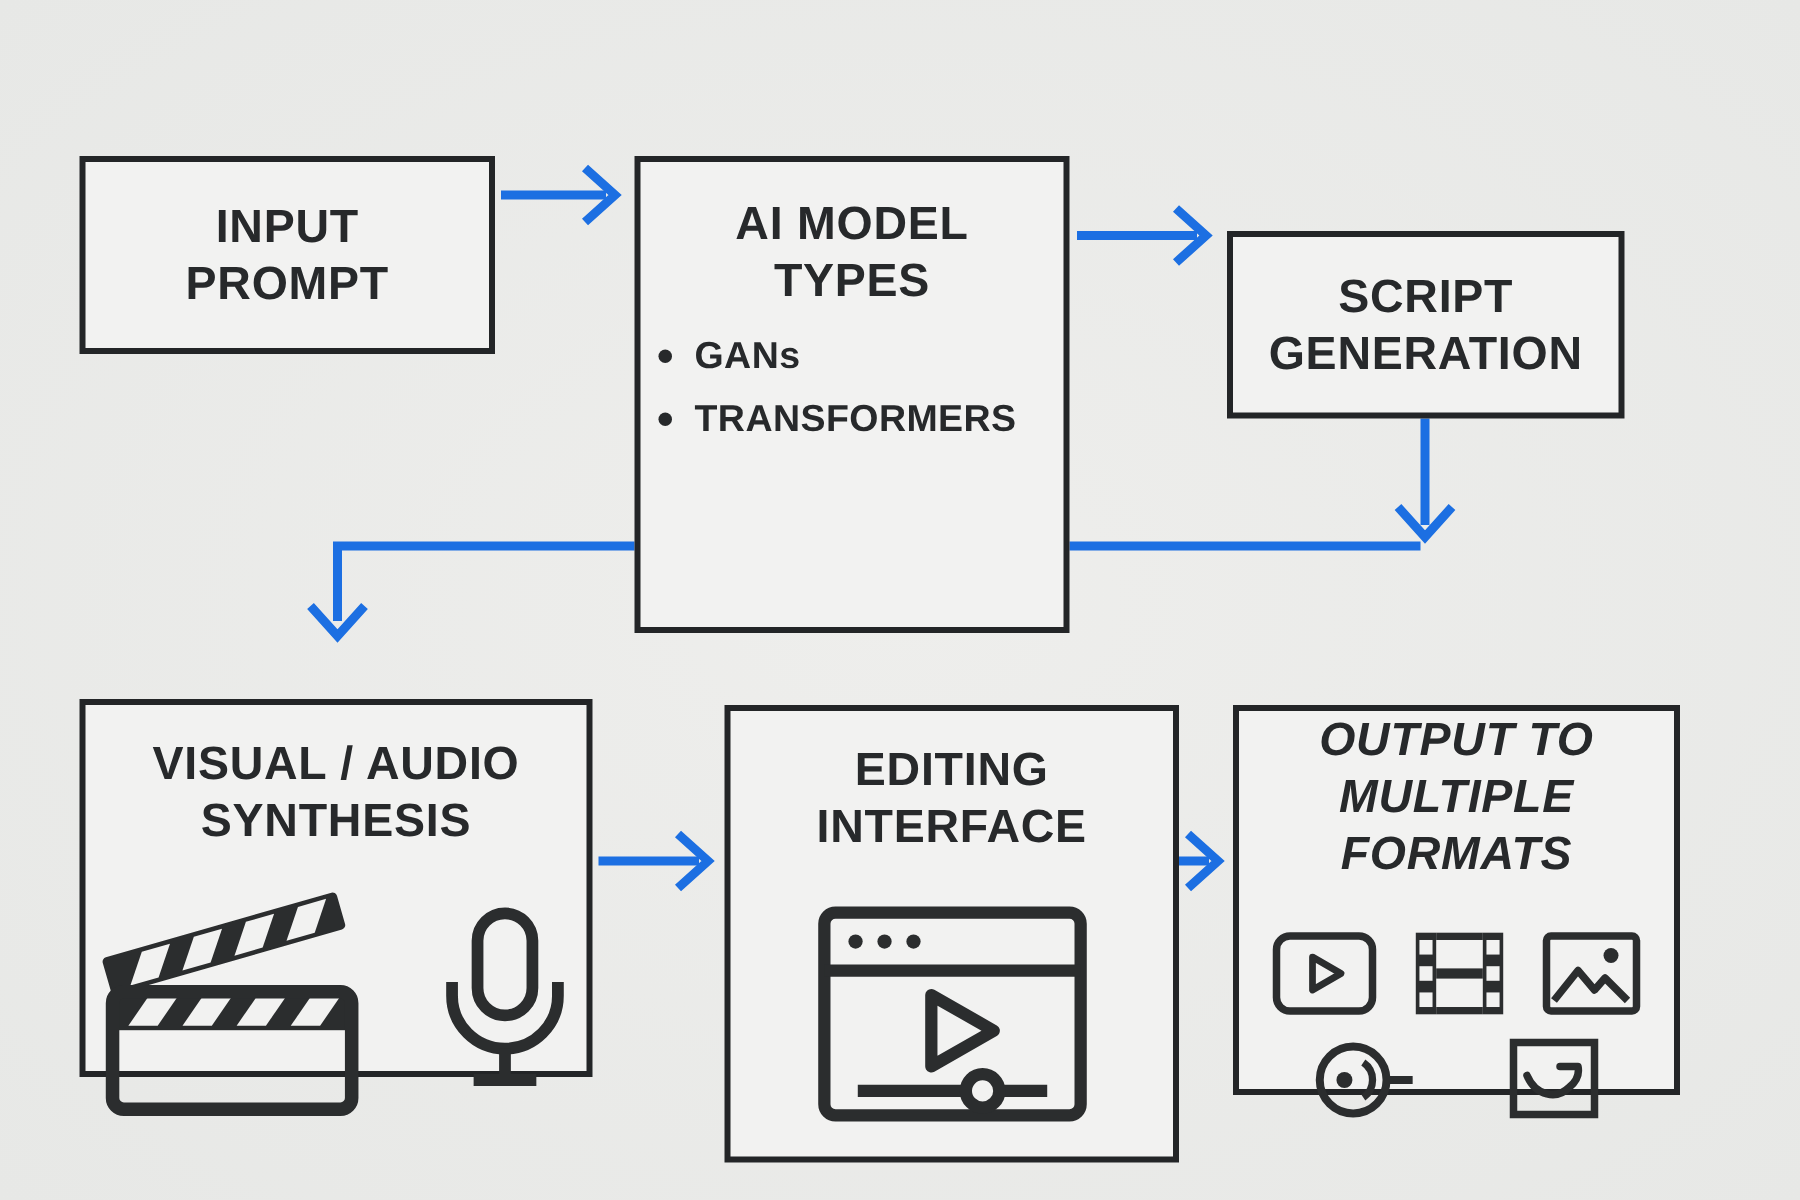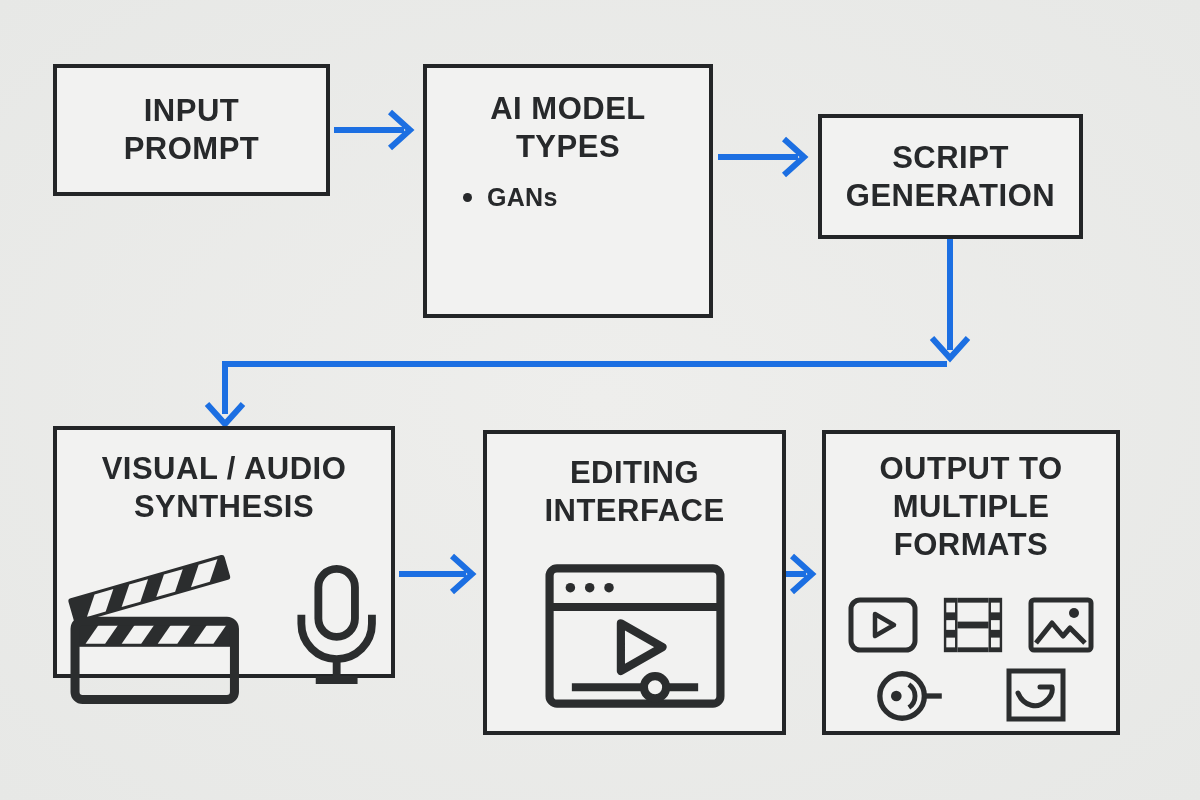--- a/index.html
+++ b/index.html
@@ -3,34 +3,34 @@
 <meta charset="utf-8">
 <style>
   html,body{margin:0;padding:0;}
   .canvas{
     position:relative;width:1200px;height:800px;
     background:radial-gradient(ellipse at center,#eeeeec 0%,#e7e8e6 100%);
     font-family:"Liberation Sans",sans-serif;overflow:hidden;
   }
   .node{
     position:absolute;background:#f2f2f1;border:4px solid #232527;
-    box-sizing:border-box;color:#27292b;
+    box-sizing:border-box;color:#27292b;margin-top:40px;
   }
   .node.centered{display:flex;align-items:center;justify-content:center;}
   .box-title{
     font-weight:bold;font-size:31px;line-height:1.22;letter-spacing:.5px;
     text-align:center;white-space:pre-line;margin:0;
   }
   .node-input{left:53px;top:64px;width:277px;height:132px;}
-  .node-ai{left:423px;top:64px;width:290px;height:254px;padding-top:22px;}
+  .node-ai{left:423px;top:64px;width:290px;height:318px;padding-top:22px;}
   .node-script{left:818px;top:114px;width:265px;height:125px;}
   .node-va{left:53px;top:426px;width:342px;height:252px;padding-top:20px;}
   .node-edit{left:483px;top:430px;width:303px;height:305px;padding-top:20px;}
-  .node-out{left:822px;top:430px;width:298px;height:305px;padding-top:16px;}
-  .bullets{list-style:none;margin:17px 0 0;padding:0 0 0 36px;
+  .node-out{left:822px;top:430px;width:298px;height:260px;padding-top:0;font-style:italic;}
+  .bullets{list-style:none;margin:17px 0 0;padding:0 0 0 12px;
     font-weight:bold;font-size:25px;letter-spacing:.3px;}
   .bullets li{display:flex;align-items:center;margin-bottom:13px;}
   .bullets li::before{content:"";width:9px;height:9px;border-radius:50%;
     background:#27292b;margin-right:15px;flex:0 0 auto;}
   .icon-row{display:flex;justify-content:center;align-items:center;}
   .va-icons{margin-top:26px;gap:36px;align-items:flex-end;}
   .edit-icon{margin-top:28px;}
   .out-icons{display:flex;flex-direction:column;align-items:center;margin-top:32px;gap:11px;}
   .out-row{display:flex;justify-content:center;align-items:center;gap:20px;}
   .arrows{position:absolute;left:0;top:0;pointer-events:none;}
@@ -69,20 +69,21 @@
   <div class="node node-input centered">
     <h2 class="box-title">INPUT
 PROMPT</h2>
   </div>
 
   <div class="node node-ai">
     <h2 class="box-title">AI MODEL
 TYPES</h2>
     <ul class="bullets">
       <li>GANs</li>
+      <li>TRANSFORMERS</li>
     </ul>
   </div>
 
   <div class="node node-script centered">
     <h2 class="box-title">SCRIPT
 GENERATION</h2>
   </div>
 
   <div class="node node-va">
     <h2 class="box-title">VISUAL / AUDIO

